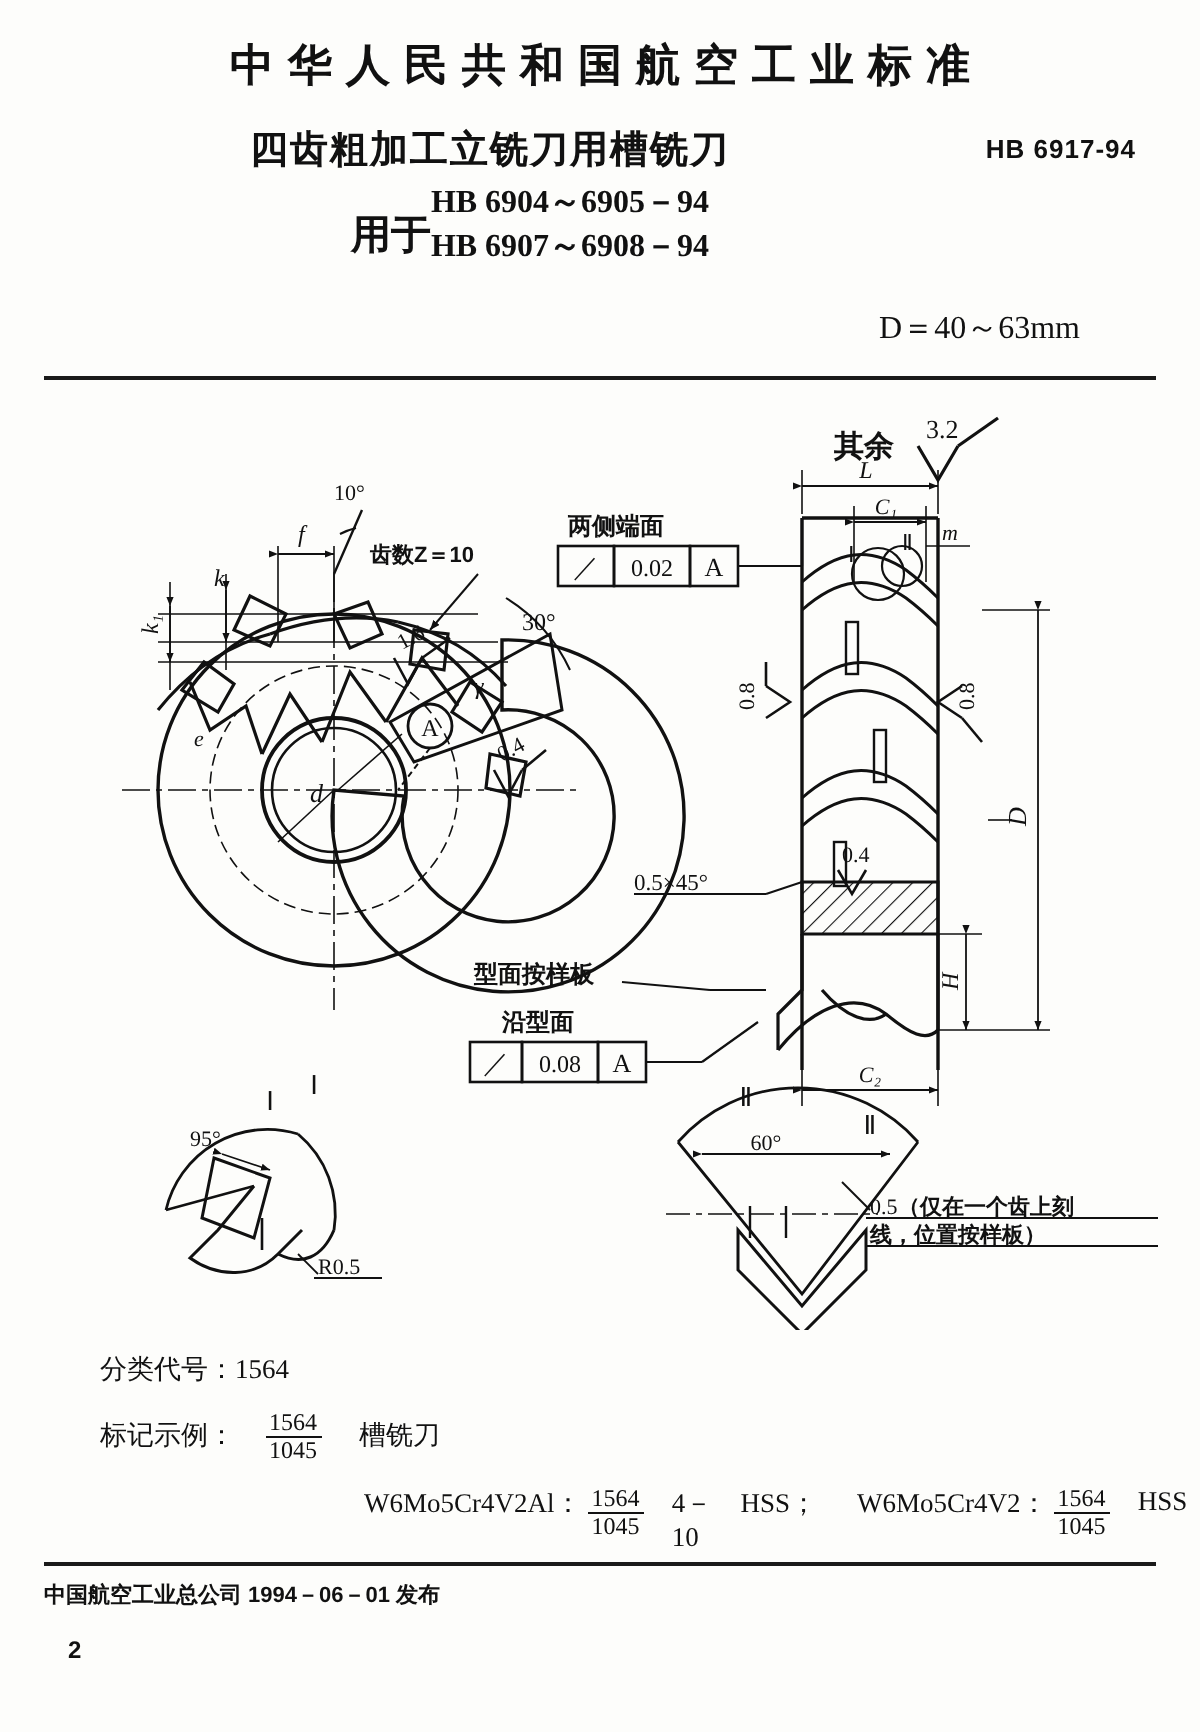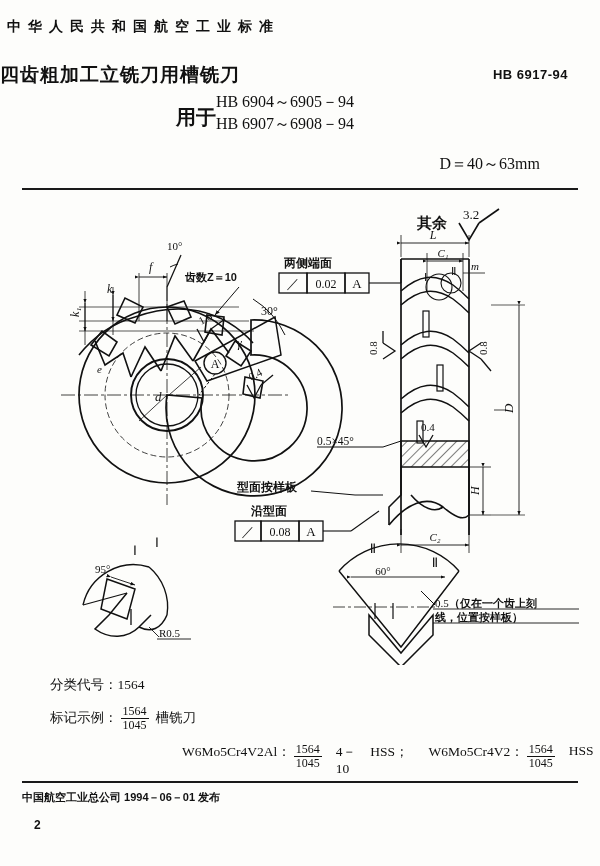--- a/index.html
+++ b/index.html
@@ -9,30 +9,31 @@
     font-family:"Liberation Serif", serif;
     color:#111;
     position:relative;
     overflow:hidden;
   }
   .page{position:absolute;inset:0;}
 
   
   .std-org{
     position:absolute;left:0;right:0;top:18px;
-    text-align:left;
+    text-align:center;
     font-family:"Liberation Sans", sans-serif;
     font-weight:bold;
-    font-size:14px;
+    font-size:22px;
     letter-spacing:7px;
     text-indent:7px;
   }
   .title-block{position:absolute;left:0;right:0;top:62px;height:120px;}
   .main-title{
     position:absolute;left:0;right:0;top:0;
+    text-align:center;
     font-family:"Liberation Sans", sans-serif;
     font-weight:bold;
     font-size:19px;
     letter-spacing:1px;
     padding-right:110px;
     box-sizing:border-box;
   }
   .std-code{
     position:absolute;right:32px;top:5px;
     font-family:"Liberation Sans", sans-serif;
@@ -45,21 +46,21 @@
     display:flex;justify-content:center;align-items:center;
     padding-right:70px;
     box-sizing:border-box;
   }
   .applies-label{
     font-family:"Liberation Sans", sans-serif;
     font-size:20px;font-weight:bold;
     align-self:flex-end;
     padding-bottom:3px;
   }
-  .applies-lines{display:flex;flex-direction:column;font-size:16px;line-height:1.35;}
+  .applies-lines{display:flex;flex-direction:column;font-size:16px;line-height:1.35;font-weight:bold;}
   .dia-line{
     position:absolute;left:0;right:0;top:92px;
     text-align:right;font-size:16px;
     padding-right:60px;box-sizing:border-box;
   }
   .rule{position:absolute;left:22px;right:22px;height:2px;background:#1a1a1a;}
   .rule.top{top:188px;}
   .rule.bottom{top:781px;}
 
   
@@ -69,21 +70,21 @@
   
   .notes{position:absolute;left:50px;top:676px;width:520px;}
   .note-row{display:flex;align-items:center;font-size:13.5px;margin-bottom:11px;}
   .note-label{font-family:"Liberation Sans", sans-serif;font-weight:normal;font-size:13.5px;}
   .frac{
     display:inline-flex;flex-direction:column;align-items:center;
     line-height:1.08;font-size:12px;margin:0 3px;vertical-align:middle;
   }
   .frac .num{border-bottom:1.3px solid #111;padding:0 2px;}
   .frac .den{padding:0 2px;}
-  .mark-example{display:flex;align-items:center;}
+  .mark-example{display:flex;align-items:center;gap:12px;}
   .designations{
     margin-top:4px;margin-left:112px;
     display:flex;align-items:center;font-size:13.5px;
   }
   .designations .seg{display:flex;margin-left:20px;}
   .gap-m{width:16px;}
 
   
   .footer{
     position:absolute;left:22px;right:22px;top:790px;

